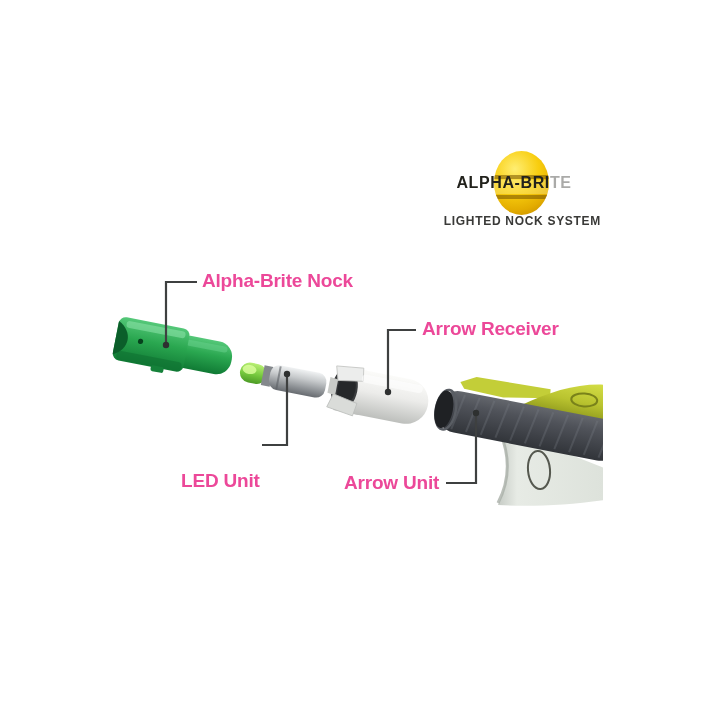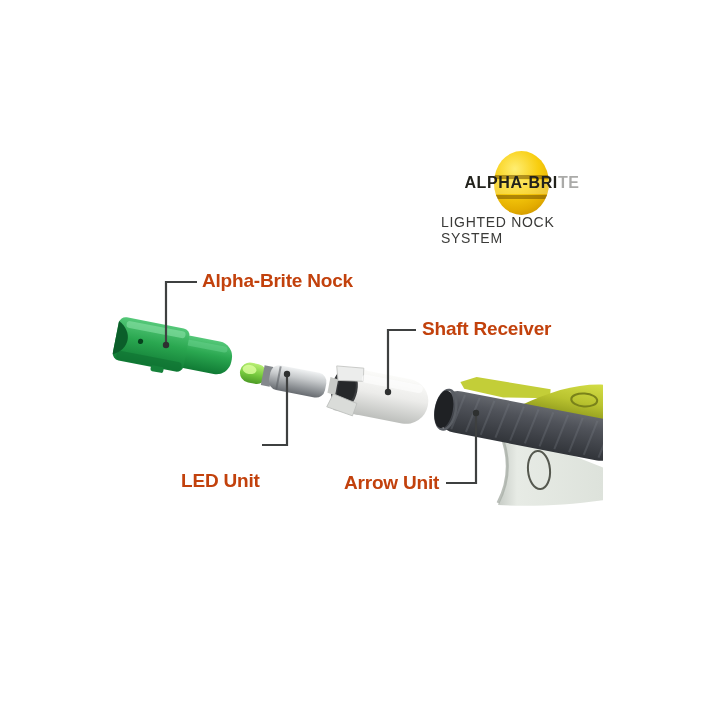--- a/index.html
+++ b/index.html
@@ -7,43 +7,43 @@
     width:720px;height:720px;background:#ffffff;position:relative;
     font-family:"Liberation Sans", sans-serif;overflow:hidden;
   }
   #stage{position:absolute;inset:0;}
   svg.diagram{position:absolute;left:0;top:0;}
 
   
   .part-label{
     position:absolute;
     font-weight:bold;font-size:19px;letter-spacing:-0.2px;
-    color:#c2410c;white-space:nowrap;
+    color:#ec4899;white-space:nowrap;
   }
 
   
   .logo{position:absolute;left:441px;top:145px;width:160px;height:95px;}
   .logo-ball{
     position:absolute;left:53px;top:6px;width:55px;height:64px;border-radius:50%;
     background:radial-gradient(circle at 38% 28%, #ffee72 0%, #f8cd0e 42%, #e3ac00 72%, #bb8300 100%);
     overflow:hidden;
   }
   .logo-ball .band{position:absolute;left:-4px;right:-4px;background:rgba(116,82,0,0.55);}
   .logo-ball .band1{top:24px;height:4px;}
   .logo-ball .band2{top:44px;height:4px;}
   .logo-ball .gap{position:absolute;left:-4px;right:-4px;top:29px;height:14px;background:rgba(255,244,160,0.35);}
   .logo-brand{
-    position:absolute;left:12px;top:29px;width:160px;text-align:center;
+    position:absolute;left:4px;top:29px;width:160px;text-align:center;
     transform:translateX(-11px);
     font-weight:bold;font-size:16px;letter-spacing:0.6px;color:#22221c;
   }
   .logo-brand .faded{opacity:0.38;}
   .logo-tagline{
-    position:absolute;left:0;top:69px;width:160px;text-align:left;
-    font-weight:normal;font-size:14px;letter-spacing:0.7px;color:#3a3a38;
+    position:absolute;left:0;top:69px;width:160px;text-align:right;
+    font-weight:bold;font-size:12px;letter-spacing:0.7px;color:#3a3a38;
   }
 </style>
 </head>
 <body>
 
 <div id="stage">
 
   <svg class="diagram" width="720" height="720" viewBox="0 0 720 720">
     <defs>
       <linearGradient id="gGreen" x1="0" y1="0" x2="0" y2="1">
@@ -159,21 +159,21 @@
     </g>
     <g fill="#2e3030">
       <circle cx="166" cy="345" r="3.2"></circle>
         <circle cx="287" cy="374" r="3.2"></circle>
       <circle cx="388" cy="392" r="3.2"></circle>
         <circle cx="476" cy="413" r="3.2"></circle>
     </g>
   </svg>
 
   <div class="part-label" style="left:202px;top:270px;">Alpha-Brite Nock</div>
-  <div class="part-label" style="left:422px;top:318px;">Shaft Receiver</div>
+  <div class="part-label" style="left:422px;top:318px;">Arrow Receiver</div>
   <div class="part-label" style="left:181px;top:434px;margin-top:36px;">LED Unit</div>
   <div class="part-label" style="left:344px;top:472px;">Arrow Unit</div>
 
   <div class="logo">
     <div class="logo-ball">
       <div class="gap"></div>
         <div class="band band1"></div>
         <div class="band band2"></div>
     </div>
     <div class="logo-brand"><span>ALPHA-BRI</span><span class="faded">TE</span></div>

